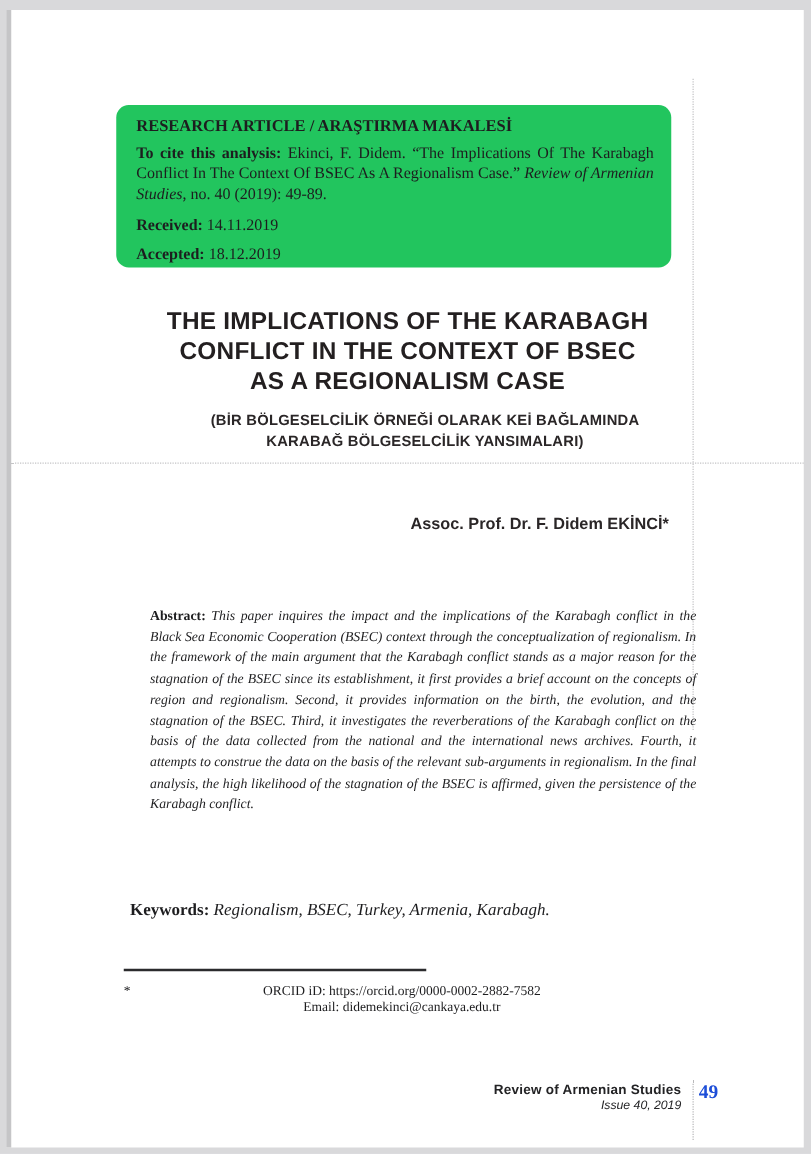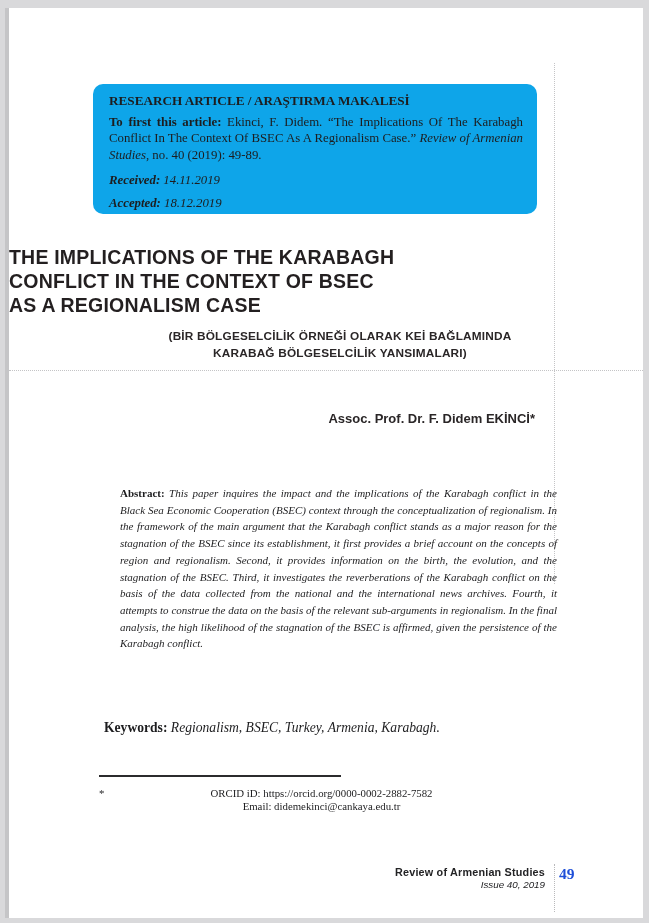--- a/index.html
+++ b/index.html
@@ -43,50 +43,50 @@
     height: 48px;
     border-left: 1px dotted #b9b9bb;
   }
   
   .header-box {
     position: absolute;
     left: 84px;
     top: 76px;
     width: 444px;
     height: 130px;
-    background: #0ea5e9;
+    background: #22c55e;
     border-radius: 10px;
     box-sizing: border-box;
     padding: 9px 14px 0 16px;
     font-size: 12.8px;
     line-height: 16.5px;
   }
   .header-box .hb-title {
     font-weight: bold;
     font-size: 13.2px;
     margin: 0 0 4px 0;
   }
   .header-box .cite {
     margin: 0;
     text-align: justify;
   }
   .header-box .dates {
     margin: 9px 0 0 0;
   }
-  .header-box .dates div { margin-bottom: 6px; font-style: italic; }
+  .header-box .dates div { margin-bottom: 6px; }
   b { font-weight: bold; }
   i { font-style: italic; }
 
   
   .title-block {
     position: absolute;
     left: 0;
     top: 237px;
     width: 100%;
-    text-align: left;
+    text-align: center;
     font-family: "Liberation Sans", sans-serif;
     font-weight: bold;
     font-size: 19.5px;
     line-height: 24px;
     color: #231f20;
     letter-spacing: 0.2px;
   }
   .subtitle-block {
     position: absolute;
     left: 0;
@@ -175,21 +175,21 @@
 <body>
 
 <div class="page">
 
   <div class="guide-h"></div>
   <div class="guide-v1"></div>
   <div class="guide-v2"></div>
 
   <div class="header-box">
     <p class="hb-title">RESEARCH ARTICLE / ARAŞTIRMA MAKALESİ</p>
-    <p class="cite"><b>To first this article:</b><span> Ekinci, F. Didem. “The Implications Of The Karabagh Conflict In The Context Of BSEC As A Regionalism Case.” </span><i>Review of Armenian Studies</i><span>, no. 40 (2019): 49-89.</span></p>
+    <p class="cite"><b>To cite this analysis:</b><span> Ekinci, F. Didem. “The Implications Of The Karabagh Conflict In The Context Of BSEC As A Regionalism Case.” </span><i>Review of Armenian Studies</i><span>, no. 40 (2019): 49-89.</span></p>
     <div class="dates">
       <div><b>Received:</b><span> 14.11.2019</span></div>
       <div><b>Accepted:</b><span> 18.12.2019</span></div>
     </div>
   </div>
 
   <div class="title-block">
     <div>THE IMPLICATIONS OF THE KARABAGH</div>
     <div>CONFLICT IN THE CONTEXT OF BSEC</div>
     <div>AS A REGIONALISM CASE</div>

